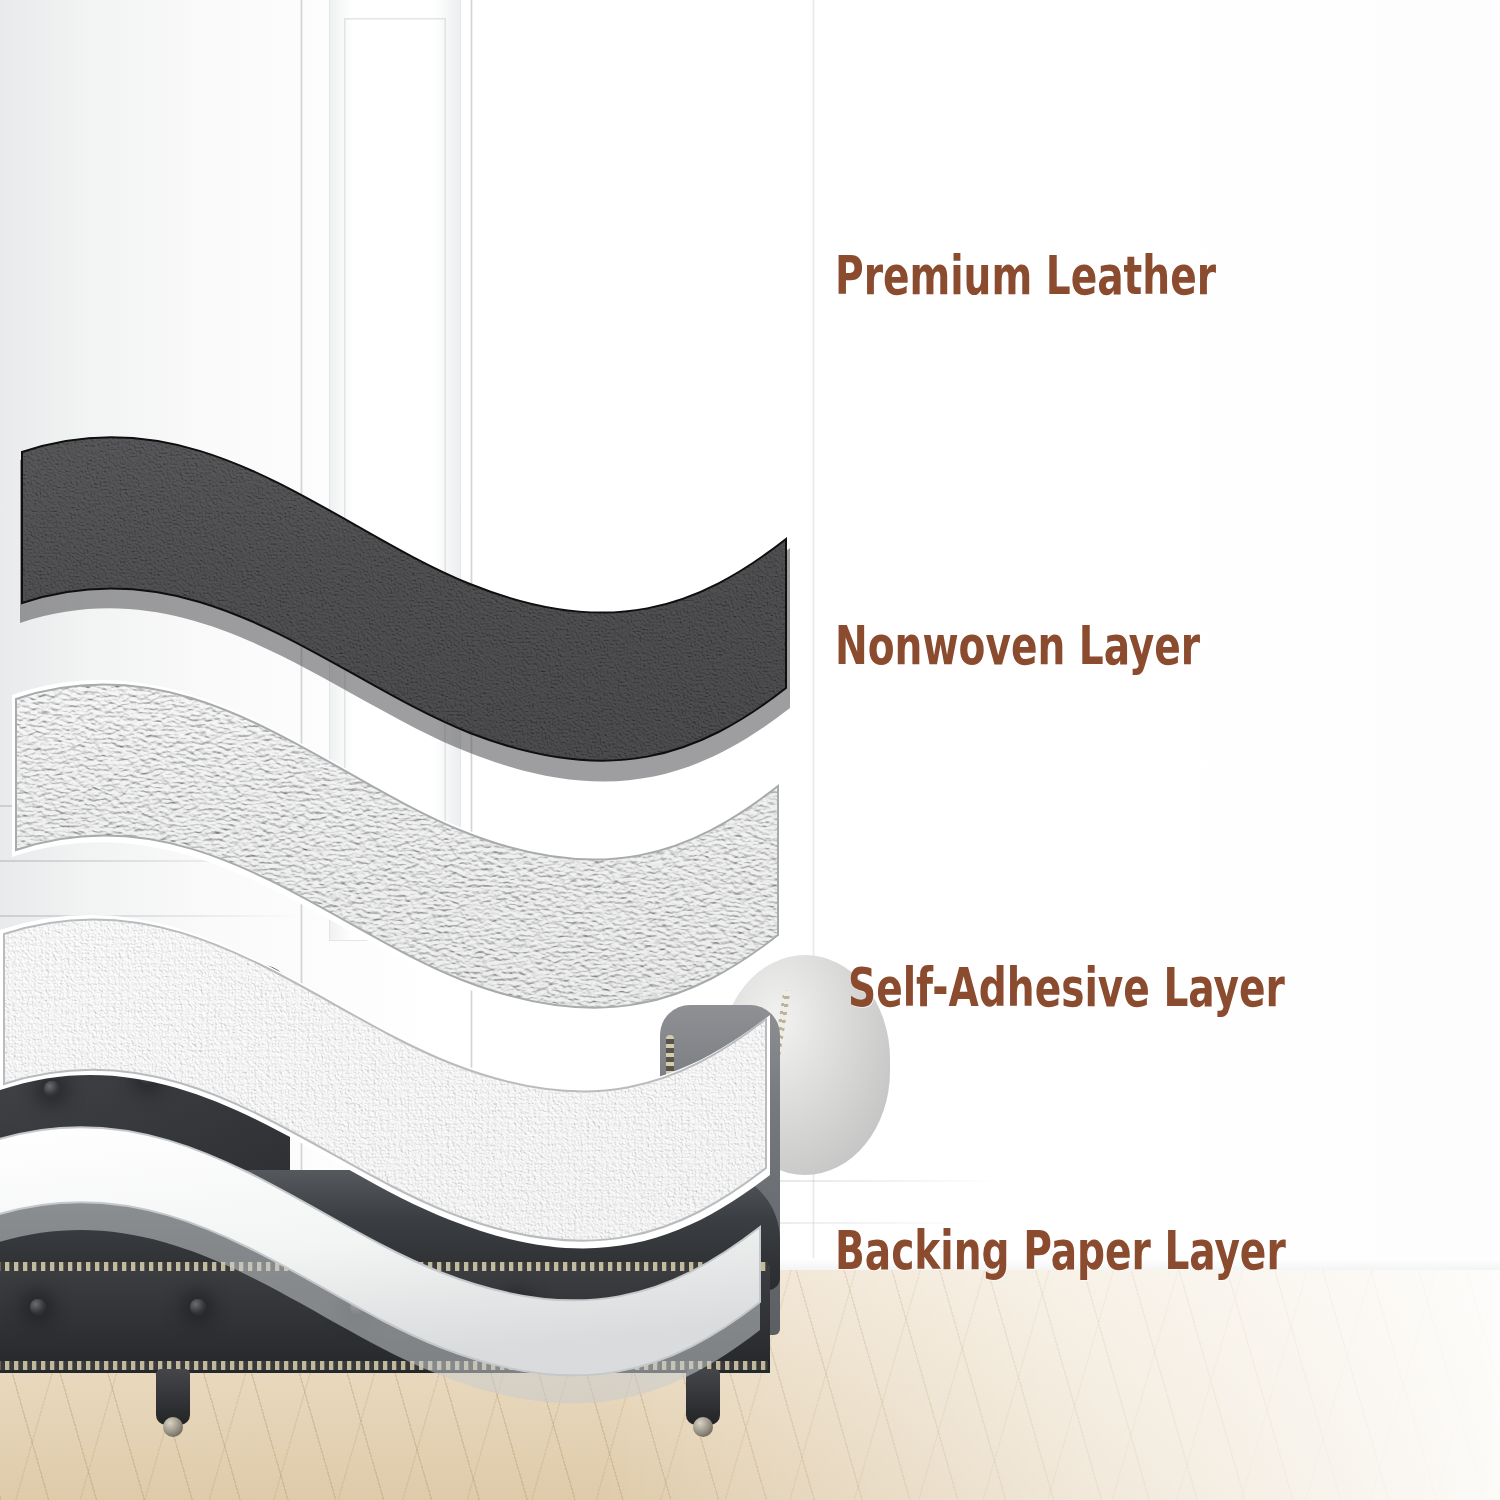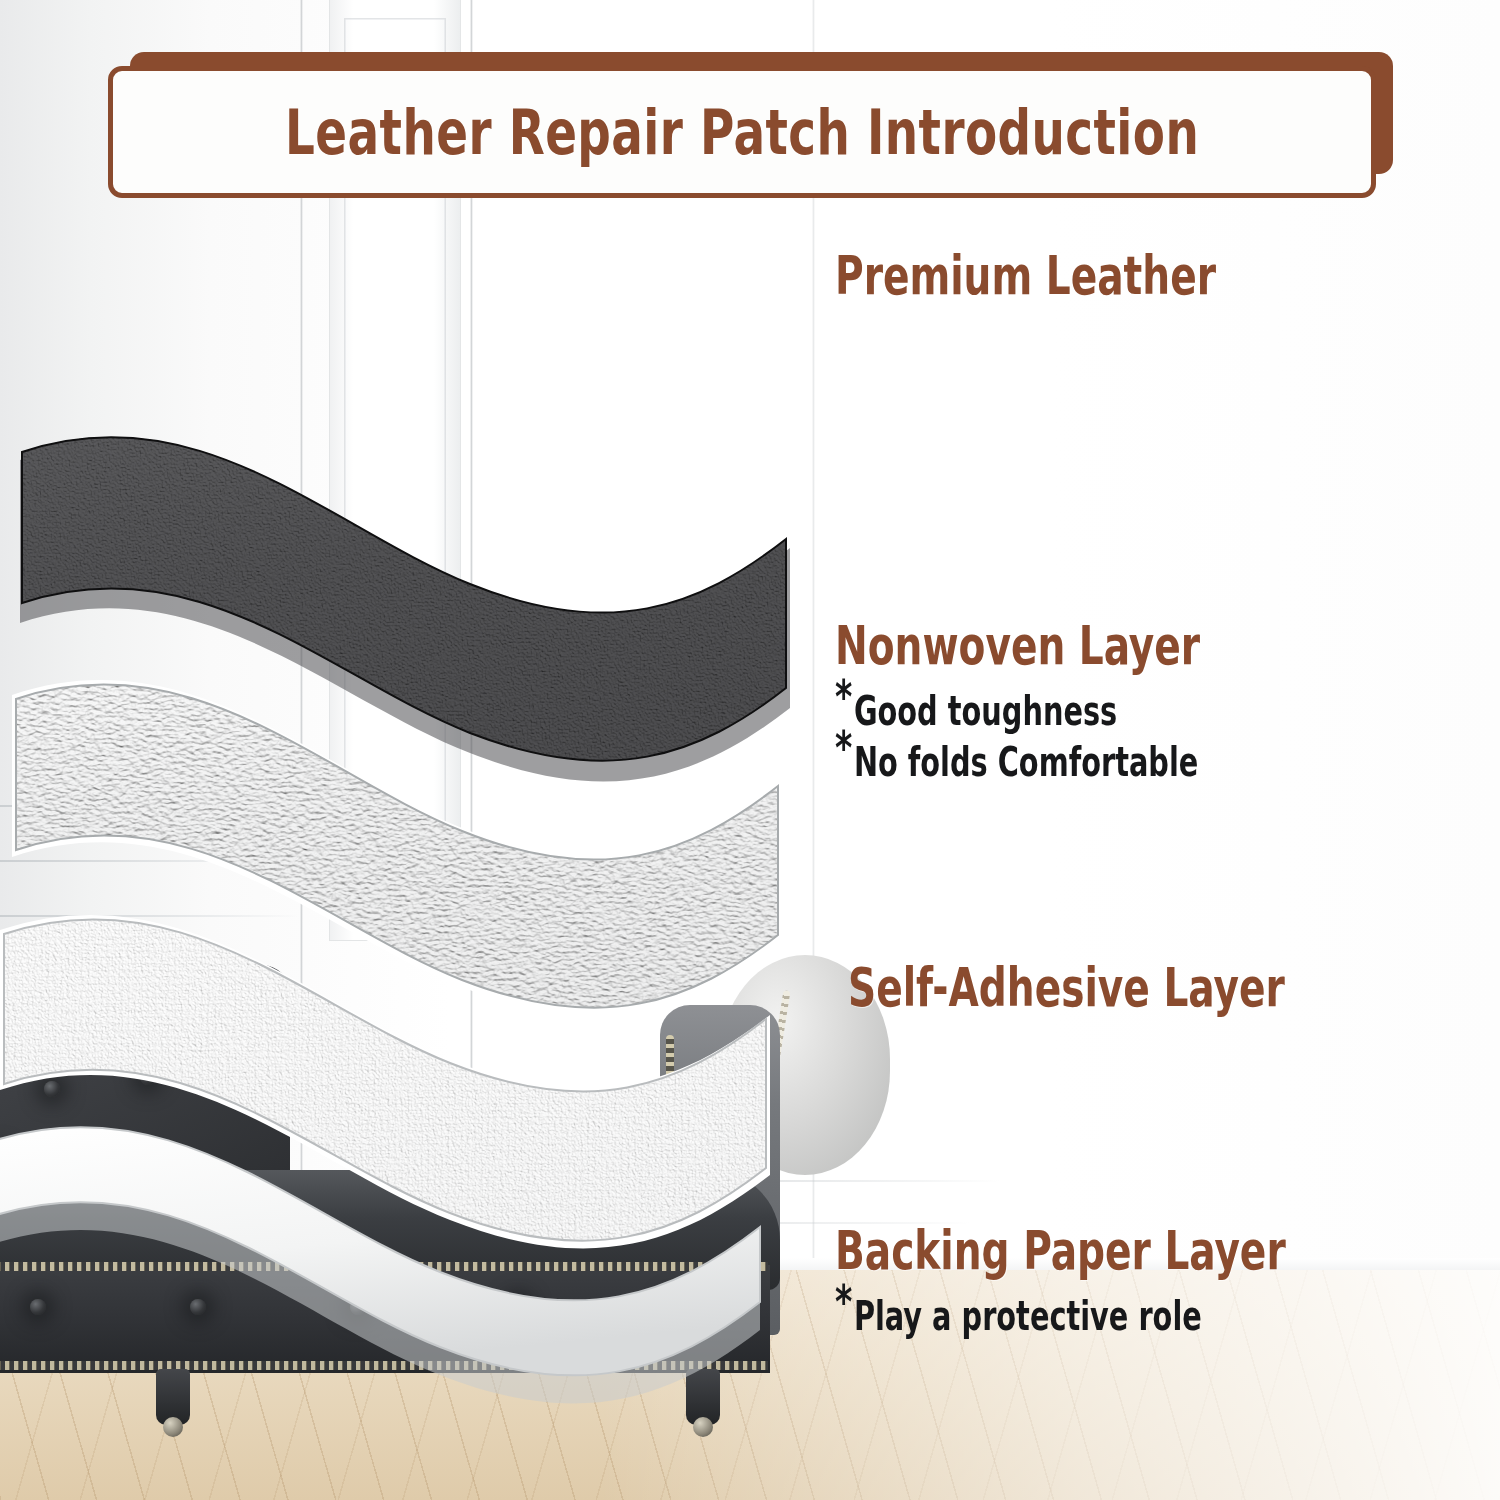--- a/index.html
+++ b/index.html
@@ -301,46 +301,33 @@
         <path d="M 52 122 C 230 62, 361 198, 500 254 C 639 310, 728 278, 816 209
                  L 816 358 C 728 427, 639 457, 500 403 C 361 348, 230 214, 52 273 Z" fill="url(#gLeather)"></path>
         <path d="M 52 122 C 230 62, 361 198, 500 254 C 639 310, 728 278, 816 209
                  L 816 358 C 728 427, 639 457, 500 403 C 361 348, 230 214, 52 273 Z" fill="url(#gLeather)" filter="url(#grainLeather)" opacity="0.62"></path>
         <path d="M 52 122 C 230 62, 361 198, 500 254 C 639 310, 728 278, 816 209
                  L 816 358 C 728 427, 639 457, 500 403 C 361 348, 230 214, 52 273 Z" fill="none" stroke="#0f0f10" stroke-width="2"></path>
       </svg>
     </div>
   </div>
 
-  <div class="title-wrap">
-    <div class="title-shadowbox"></div>
-    <div class="title-box">
-      <div class="title-text">Leather Repair Patch Introduction</div>
-    </div>
-  </div>
 
   <div class="features">
 
     <div class="feature f1">
       <div class="f-head">Premium Leather</div>
     </div>
 
     <div class="feature f2">
       <div class="f-head">Nonwoven Layer</div>
-      <div class="f-bullets">
-        <div class="f-item"><span class="star">*</span><span>Good toughness</span></div>
-        <div class="f-item"><span class="star">*</span><span>No folds Comfortable</span></div>
-      </div>
     </div>
 
     <div class="feature f3">
       <div class="f-head">Self-Adhesive Layer</div>
     </div>
 
     <div class="feature f4">
       <div class="f-head">Backing Paper Layer</div>
-      <div class="f-bullets">
-        <div class="f-item"><span class="star">*</span><span>Play a protective role</span></div>
-      </div>
     </div>
 
   </div>
 </div>
 
 </body></html>

